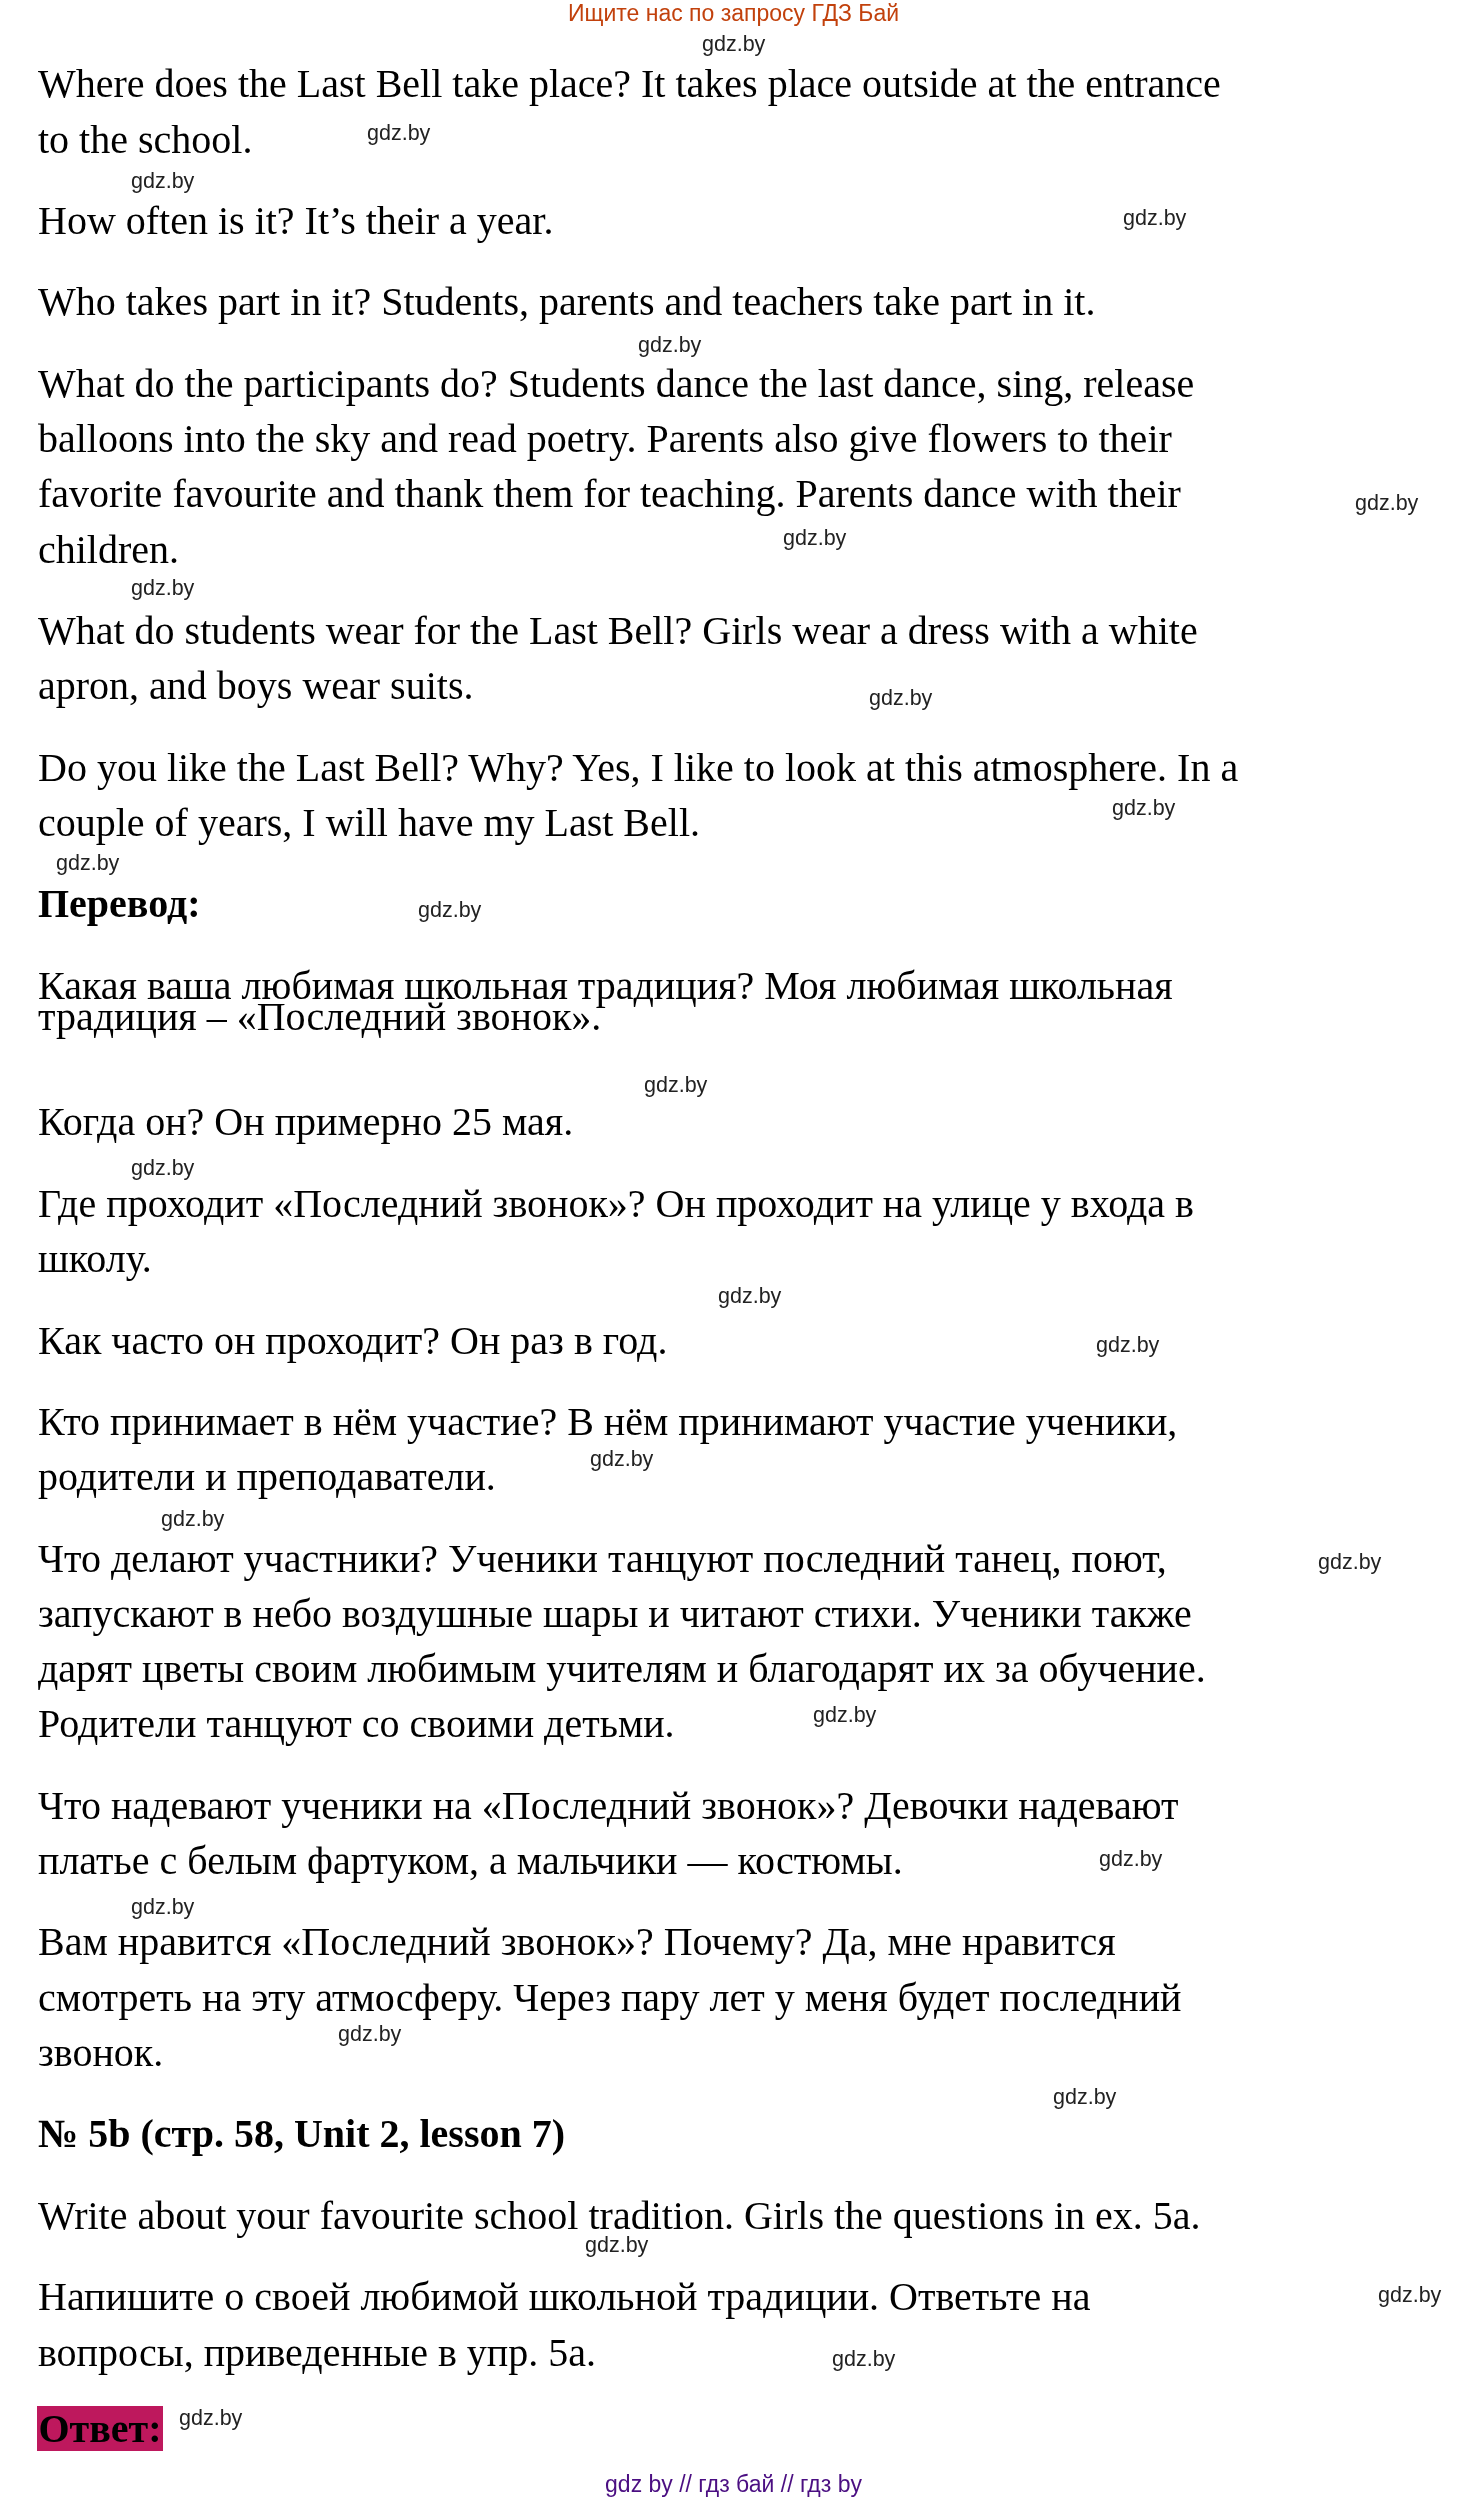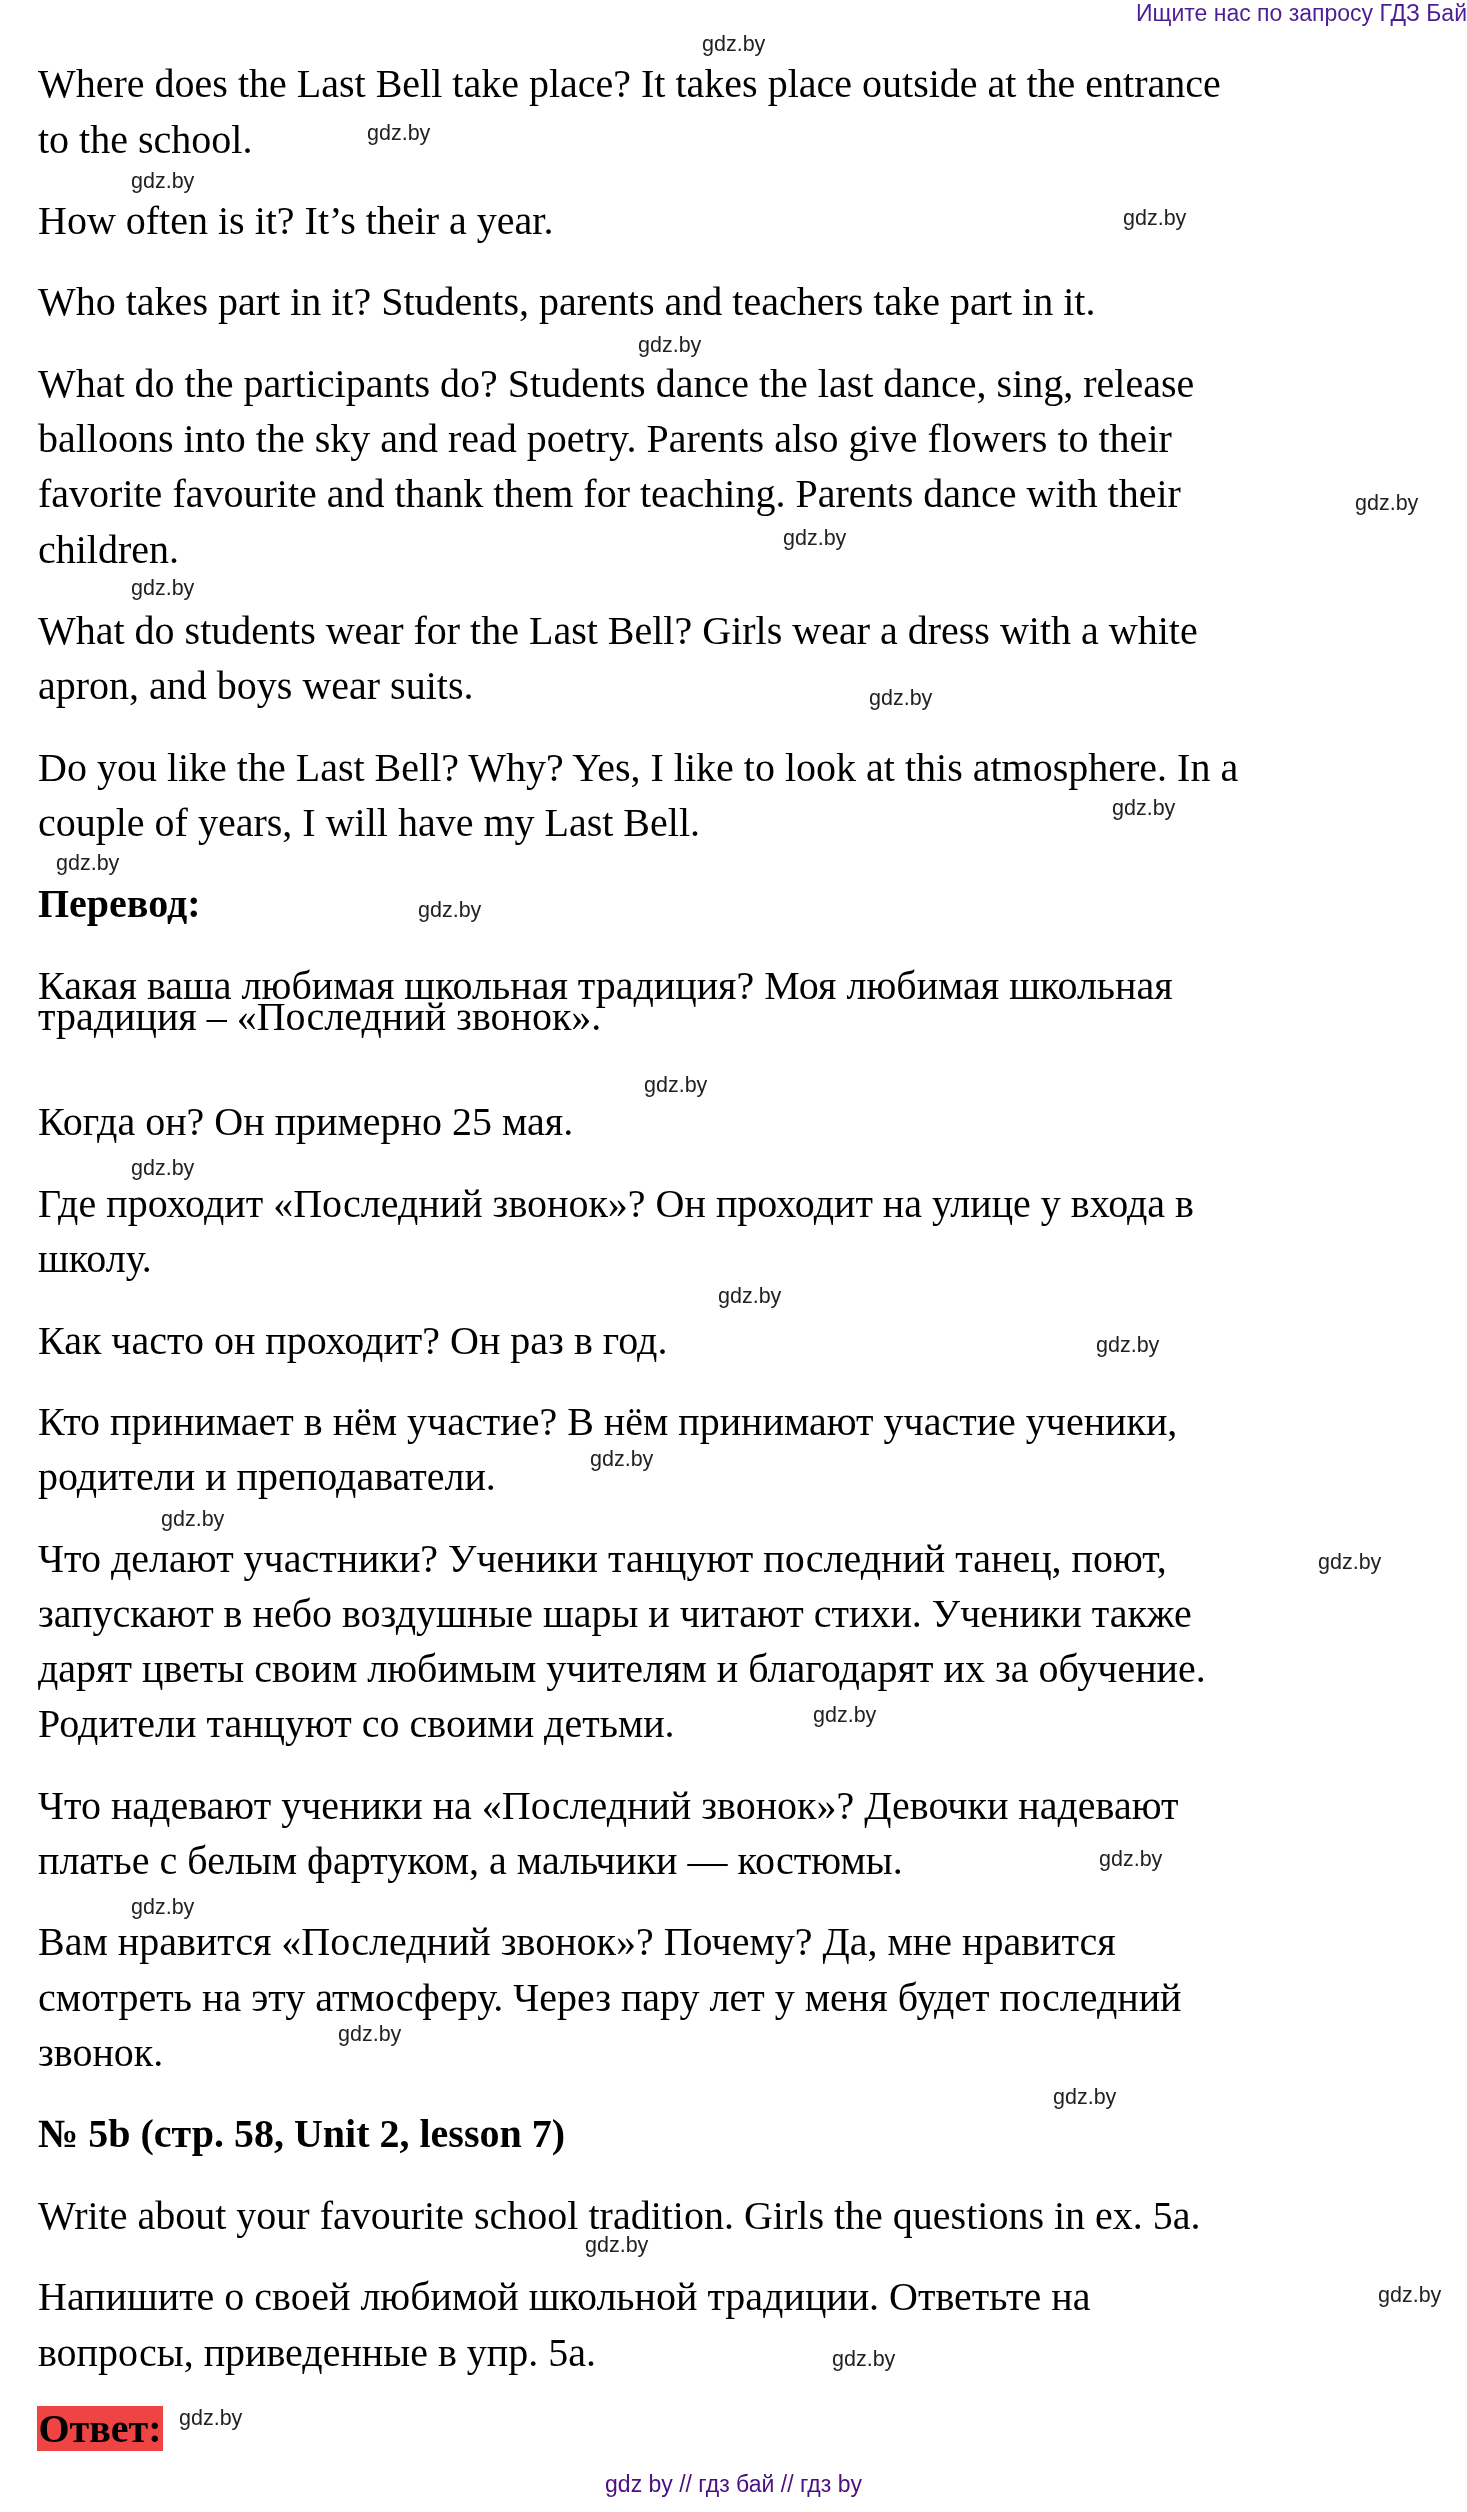--- a/index.html
+++ b/index.html
@@ -1,24 +1,24 @@
 <!DOCTYPE html>
 <html style="font-size:12.3px"><head>
 <meta charset="utf-8">
 <style>
   html, body { margin:0; padding:0; background:#ffffff; }
   body { width:1467px; height:2512px; position:relative; overflow:hidden; }
-  .hdr { position:absolute; left:0; top:0; width:1467px; text-align:right;
-         font-family:"Liberation Sans", sans-serif; font-size:23px; line-height:26px; color:#4c1d95; }
+  .hdr { position:absolute; left:0; top:0; width:1467px; text-align:center;
+         font-family:"Liberation Sans", sans-serif; font-size:23px; line-height:26px; color:#c2410c; }
   .ln { position:absolute; left:38px; font-family:"Liberation Serif", serif; font-size:40px;
         line-height:46px; color:#000; white-space:nowrap; }
   .b { font-weight:bold; }
   .wm { position:absolute; font-family:"Liberation Sans", sans-serif; font-size:21.5px;
         line-height:24.6px; color:#222; white-space:nowrap; }
-  .ans { background:#ef4444; padding:0 1.5px; }
+  .ans { background:#be185d; padding:0 1.5px; }
   .ftr { position:absolute; left:0; top:2471px; width:1467px; text-align:center;
          font-family:"Liberation Sans", sans-serif; font-size:23px; line-height:26px; color:#4b0f82; }
 </style>
 </head>
 <body>
 
 <div class="hdr">Ищите нас по запросу ГДЗ Бай</div>
 
 <div class="ln" style="top:61px">Where does the Last Bell take place? It takes place outside at the entrance</div>
 <div class="ln" style="top:117px">to the school.</div>

